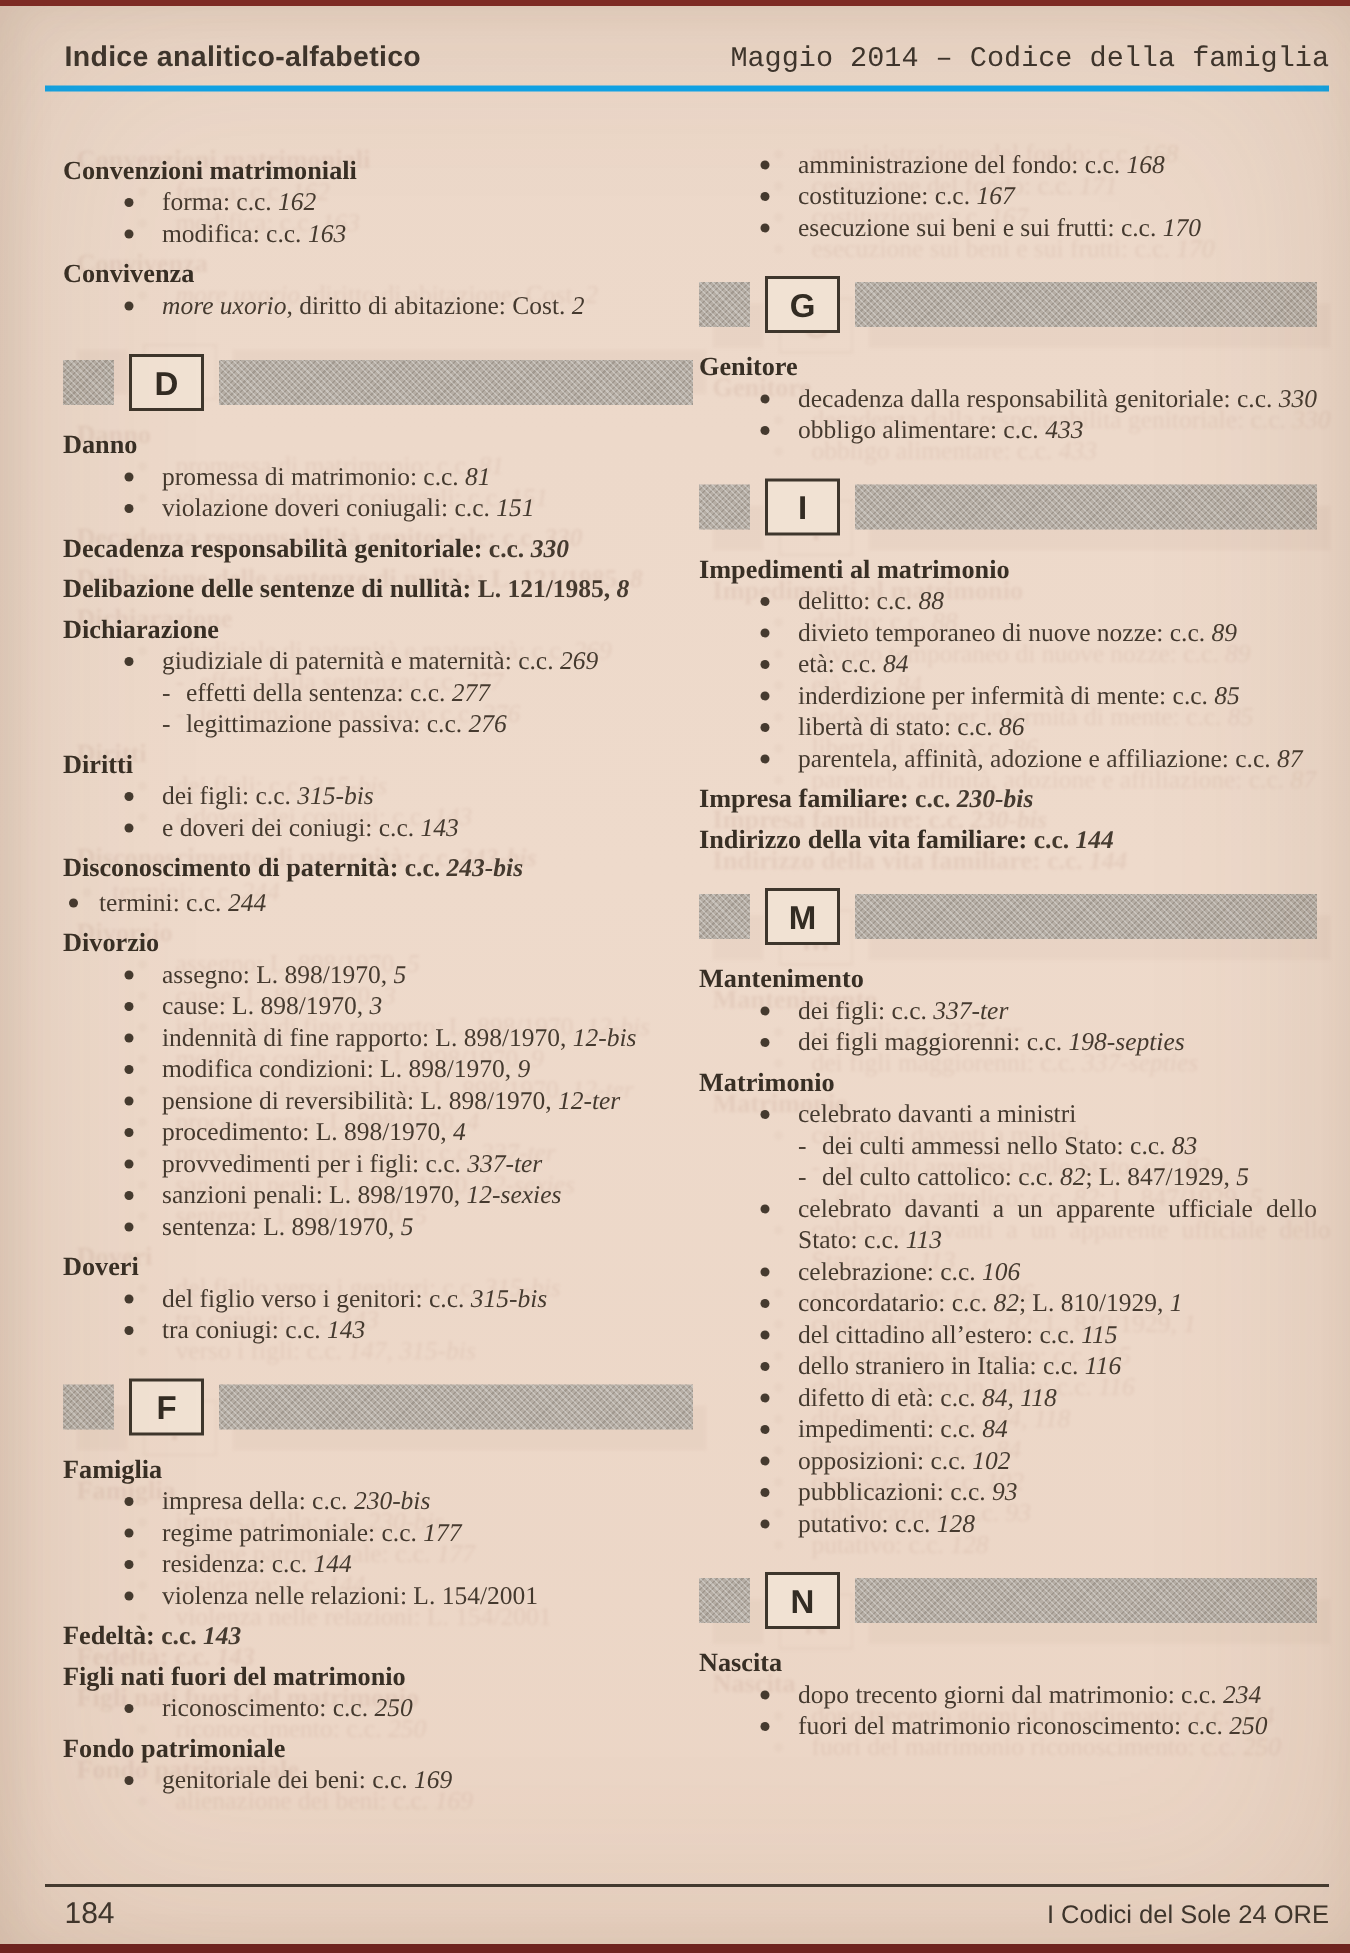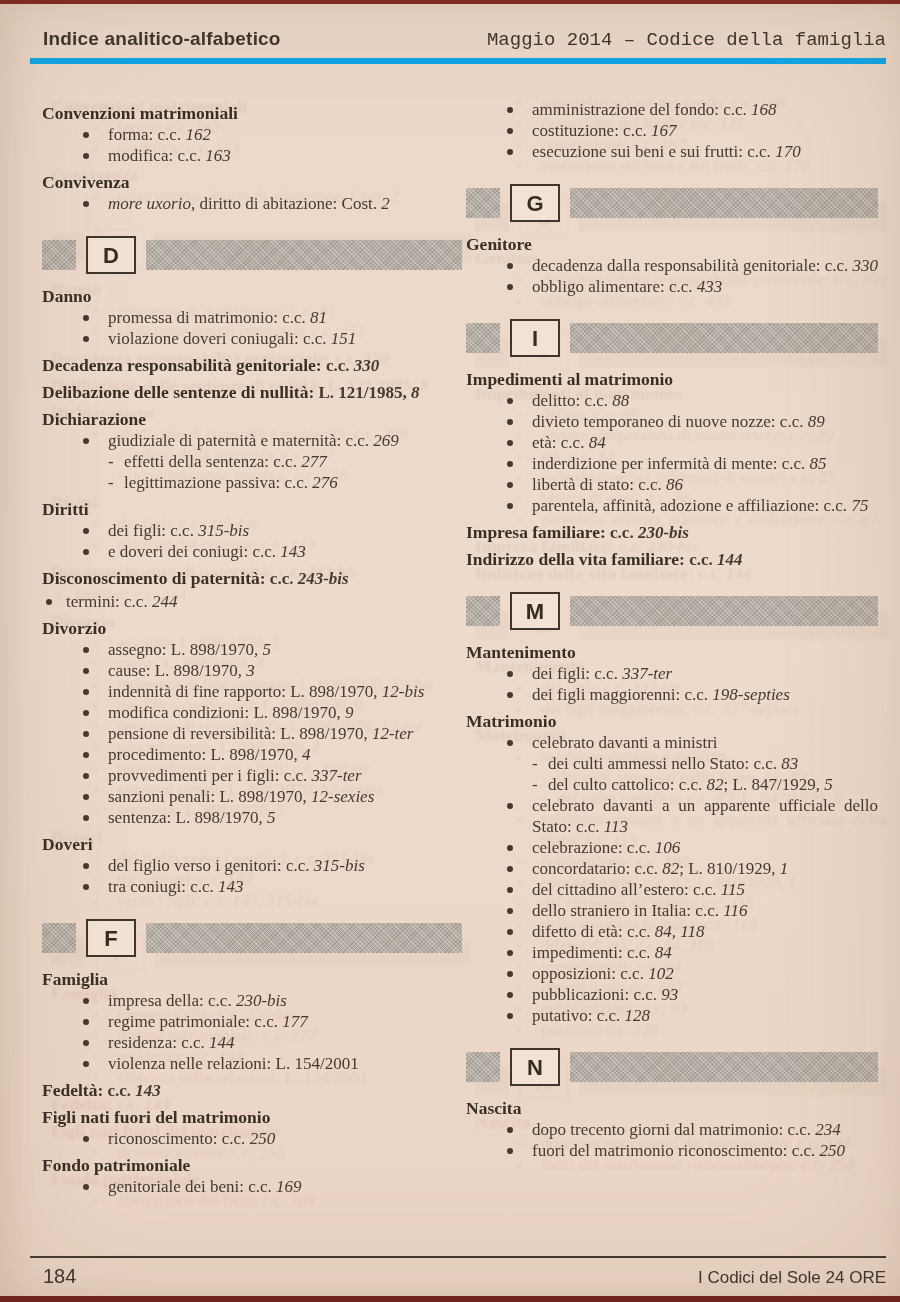--- a/index.html
+++ b/index.html
@@ -11,21 +11,21 @@
   }
   
   .vignette{position:absolute;inset:0;pointer-events:none;z-index:3;
     box-shadow:inset 0 0 140px rgba(118,84,58,0.16), inset 8px 0 30px rgba(110,75,50,0.10);}
   .edge-top{position:absolute;top:0;left:0;right:0;height:4px;background:#7d2b24;z-index:4;}
   .edge-bottom{position:absolute;bottom:0;left:0;right:0;height:6px;background:#6e231f;z-index:4;}
 
   
   .hdr{position:absolute;top:28px;left:30px;right:14px;z-index:2;
     font-family:"Liberation Sans", sans-serif;font-size:19px;color:#3c342c;
-    border-bottom:6px solid #0ea5e9;padding-bottom:7px;}
+    border-bottom:4px solid #0ea5e9;padding-bottom:7px;}
   .hdr-row{display:flex;justify-content:space-between;align-items:baseline;padding-left:13px;}
   .hdr-left{font-weight:700;letter-spacing:.2px;}
   .hdr-right{font-weight:400;font-family:Liberation Mono, monospace;}
   .ftr{position:absolute;top:1256px;left:30px;right:14px;z-index:2;
     font-family:"Liberation Sans", sans-serif;color:#3c342c;
     border-top:2px solid #42392f;padding-top:7px;}
   .ftr-row{display:flex;justify-content:space-between;align-items:baseline;padding-left:13px;}
   .ftr-left{font-weight:400;font-size:20px;}
   .ftr-right{font-weight:400;font-size:17px;}
 
@@ -291,21 +291,21 @@
           <span>I</span>
         </div>
         <div class="lr-bar"></div>
       </div>
       <div class="head"><span>Impedimenti al matrimonio</span></div>
       <div class="it ind1"><span class="dot"></span><span>delitto: c.c. </span><i>88</i></div>
       <div class="it ind1"><span class="dot"></span><span>divieto temporaneo di nuove nozze: c.c. </span><i>89</i></div>
       <div class="it ind1"><span class="dot"></span><span>età: c.c. </span><i>84</i></div>
       <div class="it ind1"><span class="dot"></span><span>inderdizione per infermità di mente: c.c. </span><i>85</i></div>
       <div class="it ind1"><span class="dot"></span><span>libertà di stato: c.c. </span><i>86</i></div>
-      <div class="it ind1"><span class="dot"></span><span>parentela, affinità, adozione e affiliazione: c.c. </span><i>75</i></div>
+      <div class="it ind1"><span class="dot"></span><span>parentela, affinità, adozione e affiliazione: c.c. </span><i>87</i></div>
       <div class="head"><span>Impresa familiare:</span><span class="tail"><span> c.c. </span><i>230-bis</i></span></div>
       <div class="head"><span>Indirizzo della vita familiare:</span><span class="tail"><span> c.c. </span><i>144</i></span></div>
       <div class="letter-row">
         <div class="lr-stub"></div>
         <div class="lr-box">
           <span>M</span>
         </div>
         <div class="lr-bar"></div>
       </div>
       <div class="head"><span>Mantenimento</span></div>

